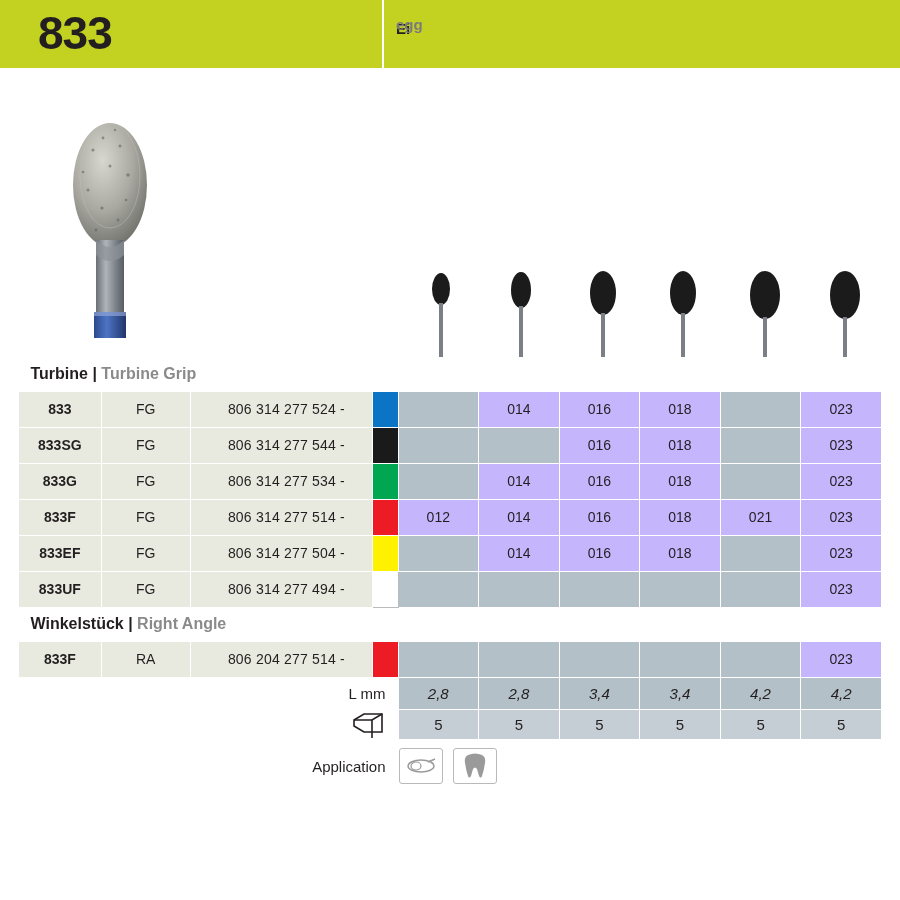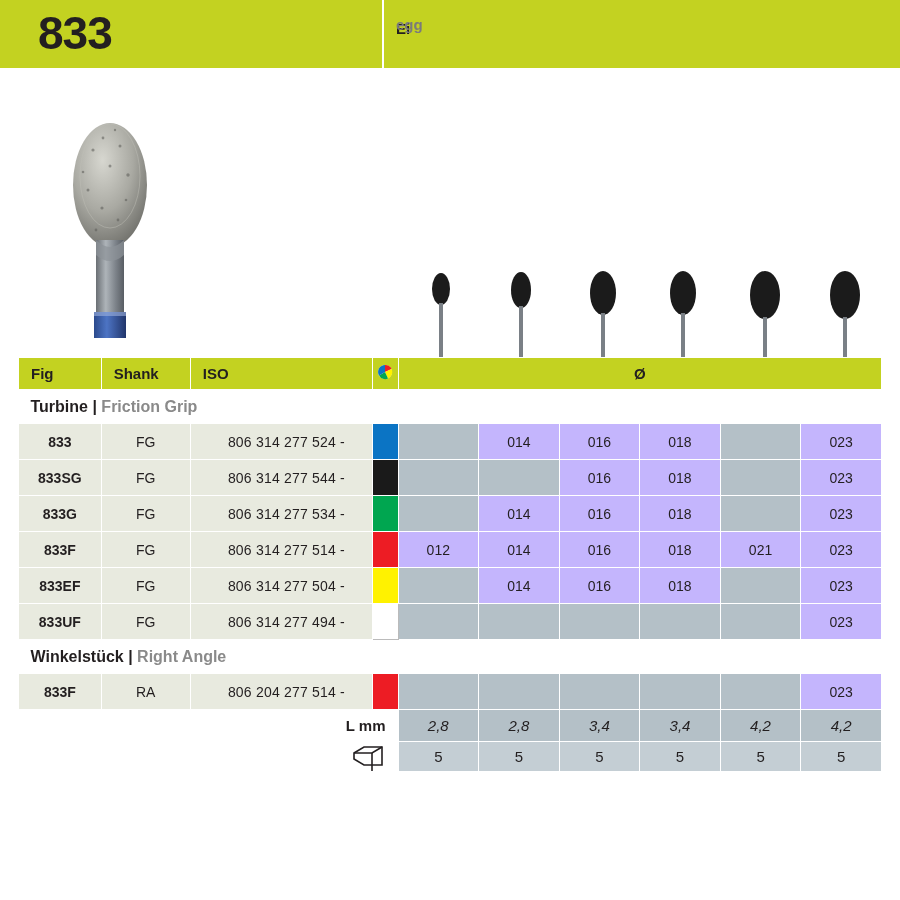--- a/index.html
+++ b/index.html
@@ -68,21 +68,21 @@
 
   .data-row td { height:36px; font-size:14px; text-align:center; }
   .c-fig { background:#e8eadf; width:78px; font-weight:bold; }
   .c-shank { background:#e8eadf; width:84px; }
   .c-iso { background:#e8eadf; width:172px; text-align:left; padding-left:10px; font-weight:normal; letter-spacing:.2px;}
   .c-color { width:24px; padding:0; }
   .c-val { background:#c4b5fd; width:76px; font-weight:normal; }
   .c-val.empty { background:#b4c0c7; }
 
   .lmm-label, .box-label, .app-label {
-    text-align:right; padding-right:12px; font-size:15px; background:#ffffff;font-weight:bold;
+    text-align:right; padding-right:12px; font-size:15px; background:#ffffff;
   }
   .lmm-row td.val { background:#b4c0c7; height:32px; text-align:center; font-size:15px;font-style:italic; }
   .qty-row td.val { background:#c4ced4; height:30px; text-align:center; font-size:15px; }
 
   .icon-cell { background:#ffffff; }
 
   
   .app-icons { display:flex; gap:10px; align-items:center; }
   .app-ic {
     width:44px; height:36px; border:1px solid #b9b9b9; border-radius:3px;
@@ -172,35 +172,22 @@
       <svg class="small-bur" style="left:418px;" width="54" height="150" viewBox="0 0 54 150">
         <ellipse cx="27" cy="32" rx="15" ry="24" fill="#1b1b1b"></ellipse>
         <rect x="25" y="54" width="4" height="94" fill="#7a8086"></rect>
       </svg>
     </div>
   </div>
 
   <div class="tbl">
     <table>
       <tbody id="tbody">
-          <tr class="hdr-row">
-            <td>Fig</td>
-            <td>Shank</td>
-            <td>ISO</td>
-            <td class="center"><svg width="16" height="16" viewBox="0 0 16 16">
-                <circle cx="8" cy="8" r="7" fill="#eeeeee"></circle>
-                <path d="M8 8 L8 1 A7 7 0 0 1 14.5 5 Z" fill="#ed1c24"></path>
-                <path d="M8 8 L14.5 5 A7 7 0 0 1 11 14.5 Z" fill="#fff200"></path>
-                <path d="M8 8 L11 14.5 A7 7 0 0 1 2 11.5 Z" fill="#00a650"></path>
-                <path d="M8 8 L2 11.5 A7 7 0 0 1 8 1 Z" fill="#0b74c4"></path>
-              </svg></td>
-            <td class="center" colspan="6">Ø</td>
-          </tr>
           <tr class="section-row">
-            <td colspan="10"><span>Turbine |</span> <span class="grey">Friction Grip</span></td>
+            <td colspan="10"><span>Turbine |</span> <span class="grey">Turbine Grip</span></td>
           </tr>
           <tr class="data-row">
             <td class="c-fig">833</td>
             <td class="c-shank">FG</td>
             <td class="c-iso">806 314 277 524 -</td>
             <td class="c-color" style="background:#0b74c4;"></td>
             <td class="c-val empty"></td>
             <td class="c-val">014</td>
             <td class="c-val">016</td>
             <td class="c-val">018</td>
@@ -297,17 +284,36 @@
                 <path d="M4 10 L22 10 L32 4" fill="none" stroke="#231f20" stroke-width="1.6"></path>
                 <path d="M22 10 L22 28" fill="none" stroke="#231f20" stroke-width="1.6"></path>
               </svg></td>
             <td class="val">5</td>
             <td class="val">5</td>
             <td class="val">5</td>
             <td class="val">5</td>
             <td class="val">5</td>
             <td class="val">5</td>
           </tr>
+          <tr>
+            <td colspan="4" class="app-label" style="height:54px;">Application</td>
+            <td colspan="6" style="background:#ffffff;">
+              <div class="app-icons">
+                <div class="app-ic">
+                  <svg width="34" height="22" viewBox="0 0 34 22">
+                    <ellipse cx="17" cy="11" rx="13" ry="6" fill="none" stroke="#9a9a9a" stroke-width="1.4"></ellipse>
+                    <ellipse cx="12" cy="11" rx="5" ry="4" fill="none" stroke="#9a9a9a" stroke-width="1.2"></ellipse>
+                    <path d="M24 7 L31 4" stroke="#9a9a9a" stroke-width="1.4" fill="none"></path>
+                  </svg>
+                </div>
+                <div class="app-ic">
+                  <svg width="26" height="28" viewBox="0 0 26 28">
+                    <path d="M6 3 q7 -3 14 0 q4 2 3 8 q-1 7 -3 13 q-1 3 -3 0 l-2 -7 q-2 -3 -4 0 l-2 7 q-2 3 -3 0 q-2 -6 -3 -13 q-1 -6 3 -8 Z" fill="#9a9a9a"></path>
+                  </svg>
+                </div>
+              </div>
+            </td>
+          </tr>
         </tbody>
     </table>
   </div>
 
 </div>
 
 </body></html>

